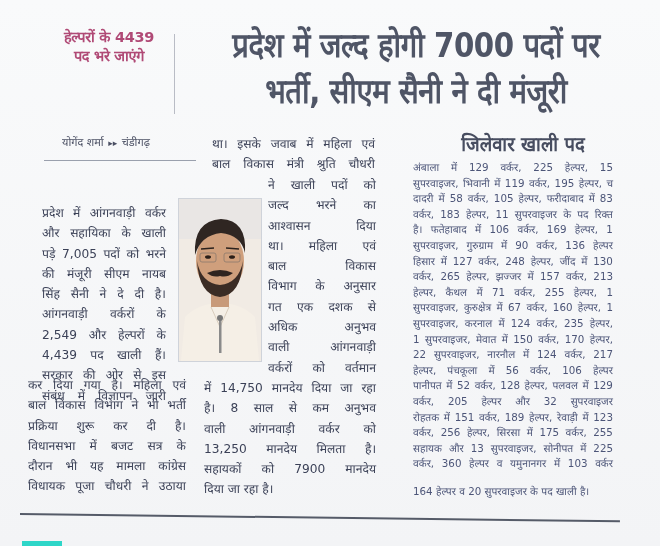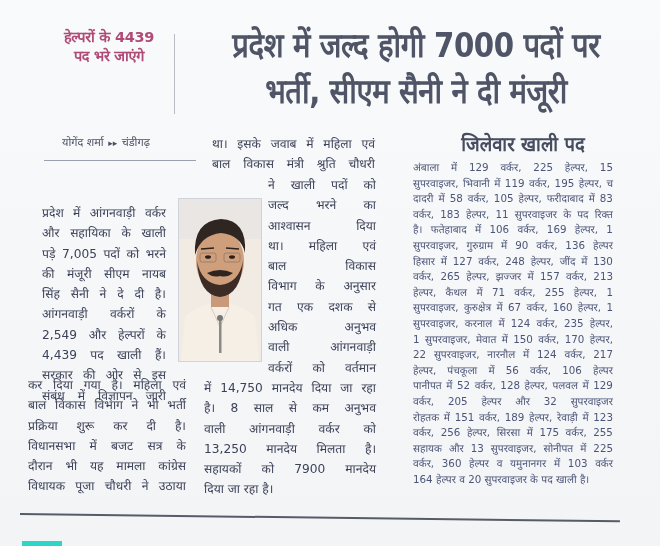--- a/index.html
+++ b/index.html
@@ -549,18 +549,18 @@
     <div class="ln">
         <span>वर्कर,</span>
         <span>360</span>
         <span>हेल्पर</span>
         <span>व</span>
         <span>यमुनानगर</span>
         <span>में</span>
         <span>103</span>
         <span>वर्कर</span>
       </div>
-    <div class="ln last" style="white-space: nowrap;">164 हेल्पर व 20 सुपरवाइजर के पद खाली है।</div>
+    <div class="ln last" style="white-space: nowrap; margin-top: 12px;">164 हेल्पर व 20 सुपरवाइजर के पद खाली है।</div>
   </div>
 
   <div class="rule-bottom"></div>
   <div class="teal-tab"></div>
 </div>
 
 </body></html>

